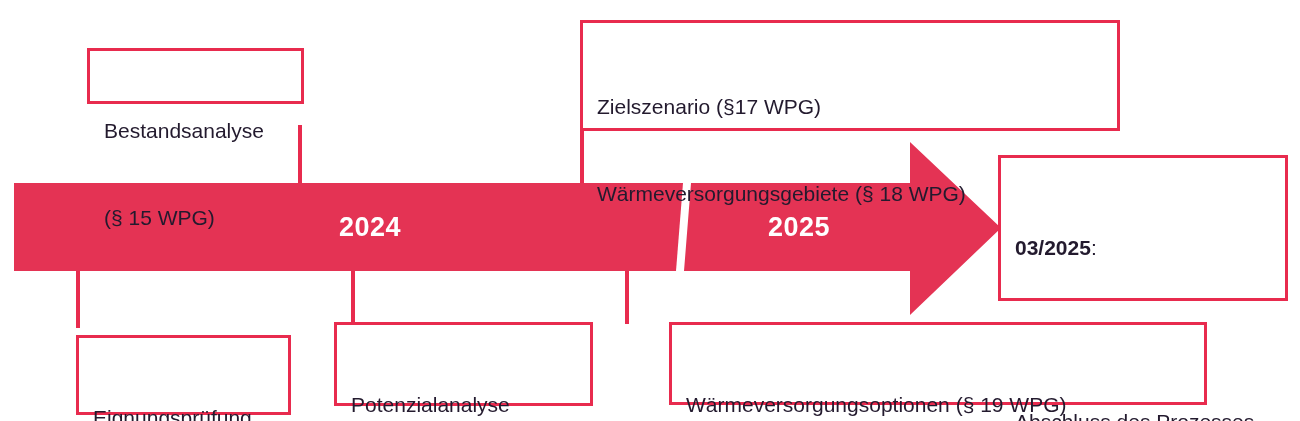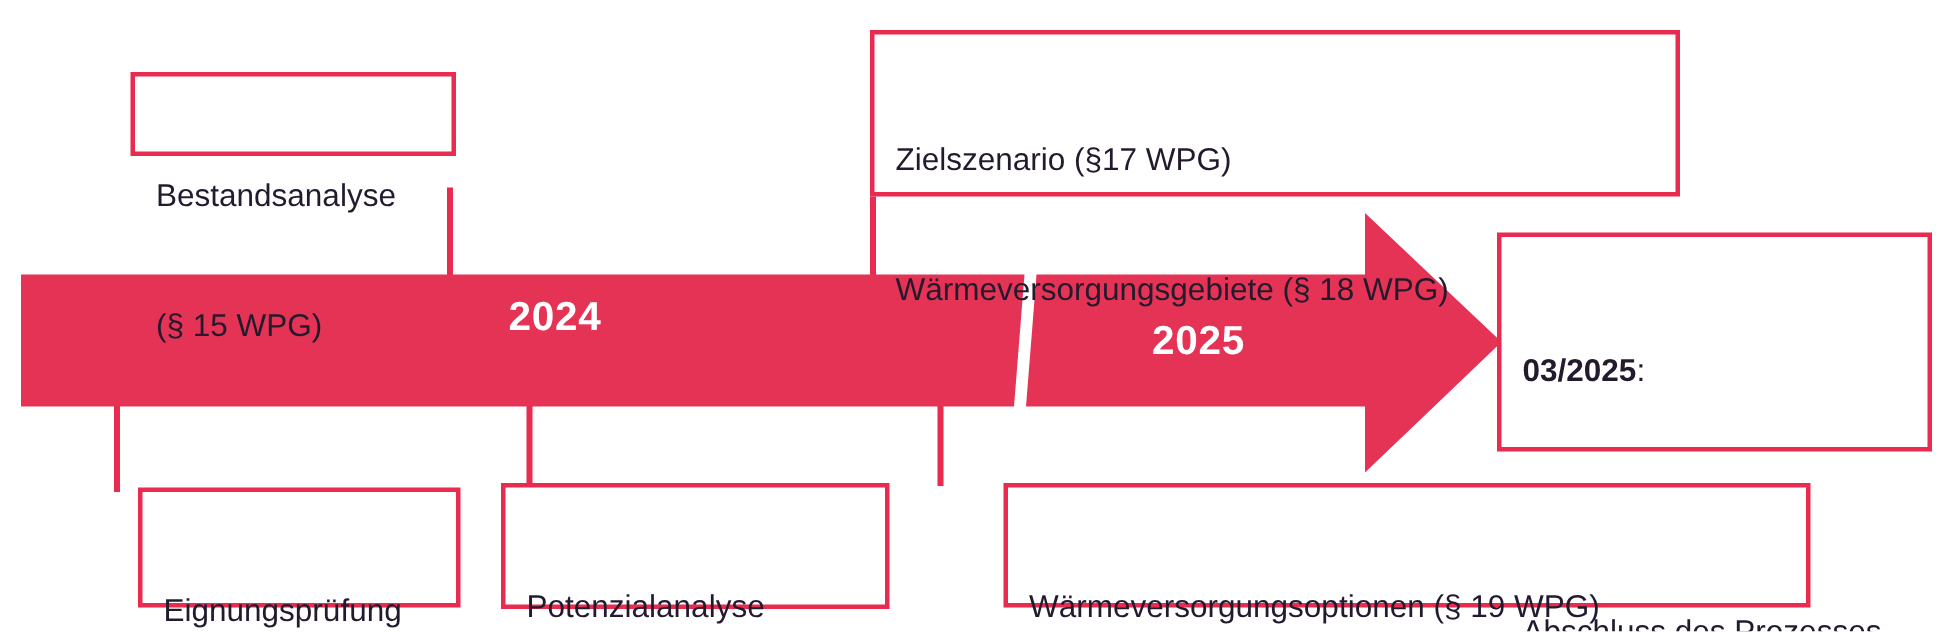--- a/index.html
+++ b/index.html
@@ -69,42 +69,42 @@
 
   <div class="connector" style="left:625px; top:262px; width:4px; height:62px;"></div>
 
   <svg class="arrow-wrap" viewBox="0 0 1300 421" width="1300" height="421" xmlns="http://www.w3.org/2000/svg">
 
     <polygon points="14,183 683,183 676,271 14,271" fill="#e43354"></polygon>
 
     <polygon points="691,183 910,183 910,142 1001,228 910,315 910,271 684,271" fill="#e43354"></polygon>
   </svg>
 
-  <div class="year-label" style="left:339px; top:196px;text-align:center;">2024</div>
+  <div class="year-label" style="left:339px; top:212px;text-align:center;">2024</div>
 
   <div class="year-label" style="left:768px; top:212px;">2025</div>
 
   <div class="callout" style="left:87px; top:48px; width:217px; height:56px;">
     <span class="ln">Bestandsanalyse</span>
     <span class="ln">(§ 15 WPG)</span>
   </div>
 
   <div class="callout" style="left:580px; top:20px; width:540px; height:111px; padding-top:12px;">
     <span class="ln">Zielszenario (§17 WPG)</span>
     <span class="ln">Wärmeversorgungsgebiete (§ 18 WPG)</span>
   </div>
 
   <div class="callout" style="left:998px; top:155px; width:290px; height:146px; padding-top:18px;">
     <span class="ln"><span class="bold">03/2025</span><span>:</span></span>
     <span class="ln">voraussichtlicher</span>
     <span class="ln">Abschluss des Prozesses</span>
     
   </div>
 
-  <div class="callout" style="left:76px; top:325px; width:215px; height:80px;margin-left:16px;">
+  <div class="callout" style="left:76px; top:335px; width:215px; height:80px;">
     <span class="ln">Eignungsprüfung</span>
     
   </div>
 
   <div class="callout" style="left:334px; top:322px; width:259px; height:84px;">
     <span class="ln">Potenzialanalyse</span>
     
   </div>
 
   <div class="callout" style="left:625px; top:322px; width:538px; height:83px;margin-left:44px;">

